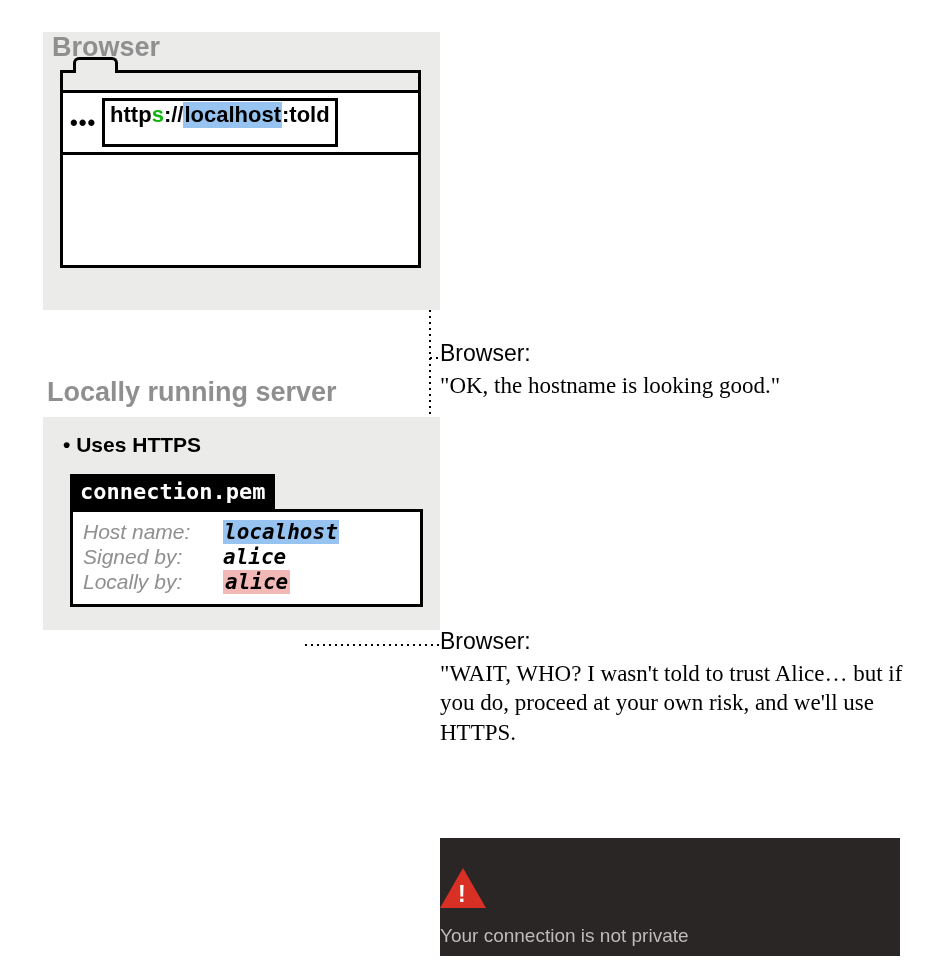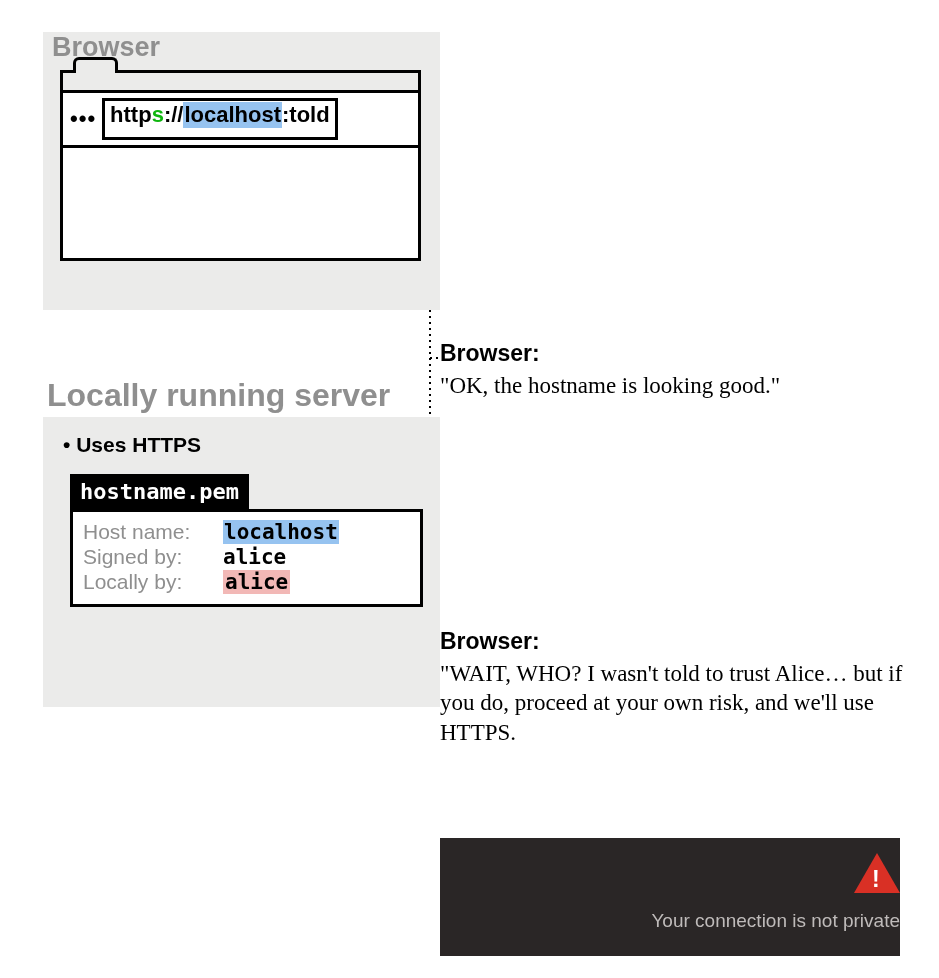--- a/index.html
+++ b/index.html
@@ -51,75 +51,76 @@
     border-top-left-radius:6px;border-top-right-radius:6px;
   }
   .addr-row{
     display:flex;align-items:center;gap:6px;
     border-bottom:3px solid #000;
     padding:5px 7px;
     background:#fff;
   }
   .dots{font-size:22px;font-weight:900;color:#000;letter-spacing:1px}
   .addr-field{
-    border:3px solid #000;padding:1px 5px 9px 5px;
+    border:3px solid #000;padding:1px 5px 16px 5px;
     display:flex;align-items:flex-end;
     font-family:"Helvetica Neue",Arial,sans-serif;
     font-weight:700;font-size:22px;letter-spacing:0;
   }
   .addr-field .s{color:var(--green)}
   .browser-content{height:110px;background:#fff}
 
   .hl-blue{background:var(--hl-blue);padding:0 1px}
   .hl-red{background:var(--hl-red);padding:0 2px}
 
   
-  #server-title{position:absolute;left:47px;top:377px;font-size:32px;font-weight:700;color:var(--grey-text)}
-  #server-panel{left:43px;top:417px;width:397px;height:290px}
+  #server-title{position:absolute;left:47px;top:377px;font-size:27px;font-weight:700;color:var(--grey-text)}
+  #server-panel{left:43px;top:417px;width:397px;height:213px}
   .srv-inner{padding:13px 20px}
   .srv-line{font-size:21px;font-weight:700;color:#000;margin:3px 0}
 
   .cert-file{
     margin:14px 0 0 7px;
     background:#000;color:#fff;
     font-family:"Menlo","Consolas",monospace;
     font-weight:700;font-size:22px;
     padding:5px 10px;display:inline-block;
   }
   .cert-box{
     margin:0 0 0 7px;
     border:3px solid #000;background:#fff;
     width:353px;padding:7px 10px 9px 10px;
     font-size:21px;
+    font-style:italic;
   }
   .cert-row{display:flex;align-items:center;margin:1px 0;position:relative}
   .cert-key{color:var(--grey-text);width:140px;font-weight:400}
   .cert-val{
     font-family:"Menlo","Consolas",monospace;
     font-weight:700;color:#000;
   }
 
   
   .anno{position:absolute;left:440px;width:480px}
-  .anno-head{font-size:23px;font-weight:700;color:#000;margin:0 0 4px 0}
+  .anno-head{font-size:23px;font-weight:400;color:#000;margin:0 0 4px 0}
   .anno-body{
     font-family:"Comic Sans MS","Segoe Script","Bradley Hand",cursive;
     font-size:23px;line-height:1.28;color:#000;
   }
 
   #anno1{top:340px}
   #anno2{top:628px}
 
   
   #err-box{
     position:absolute;left:440px;top:838px;
     width:460px;height:118px;
     background:var(--err-bg);
-    display:flex;flex-direction:column;align-items:flex-end;
-    padding-top:15px;
+    display:flex;flex-direction:column;align-items:flex-start;
+    padding-top:30px;
   }
   #err-tri{width:0;height:0;border-left:23px solid transparent;border-right:23px solid transparent;border-bottom:40px solid var(--err-red);position:relative}
   #err-tri::after{
     content:"!";position:absolute;left:-5px;top:13px;
     color:#fff;font-weight:700;font-size:23px;font-family:Arial,sans-serif;
   }
   #err-text{color:var(--err-text);font-size:19px;margin-top:17px}
 
   
   #conn{position:absolute;left:0;top:0;width:939px;height:978px;pointer-events:none}
@@ -153,21 +154,21 @@
         <span>told</span>
     </span>
   </div>
   <div class="browser-content"></div>
 </div>
 
 <div id="server-title">Locally running server</div>
 <div class="panel" id="server-panel">
   <div class="srv-inner">
     <div class="srv-line">• Uses HTTPS</div>
-    <div class="cert-file">hostname.pem</div>
+    <div class="cert-file">connection.pem</div>
     <div class="cert-box">
       <div class="cert-row">
         <span class="cert-key">Host name:</span>
         <span class="cert-val hl-blue">localhost</span>
       </div>
       <div class="cert-row">
         <span class="cert-key">Signed by:</span>
         <span class="cert-val">alice</span>
       </div>
       <div class="cert-row">

